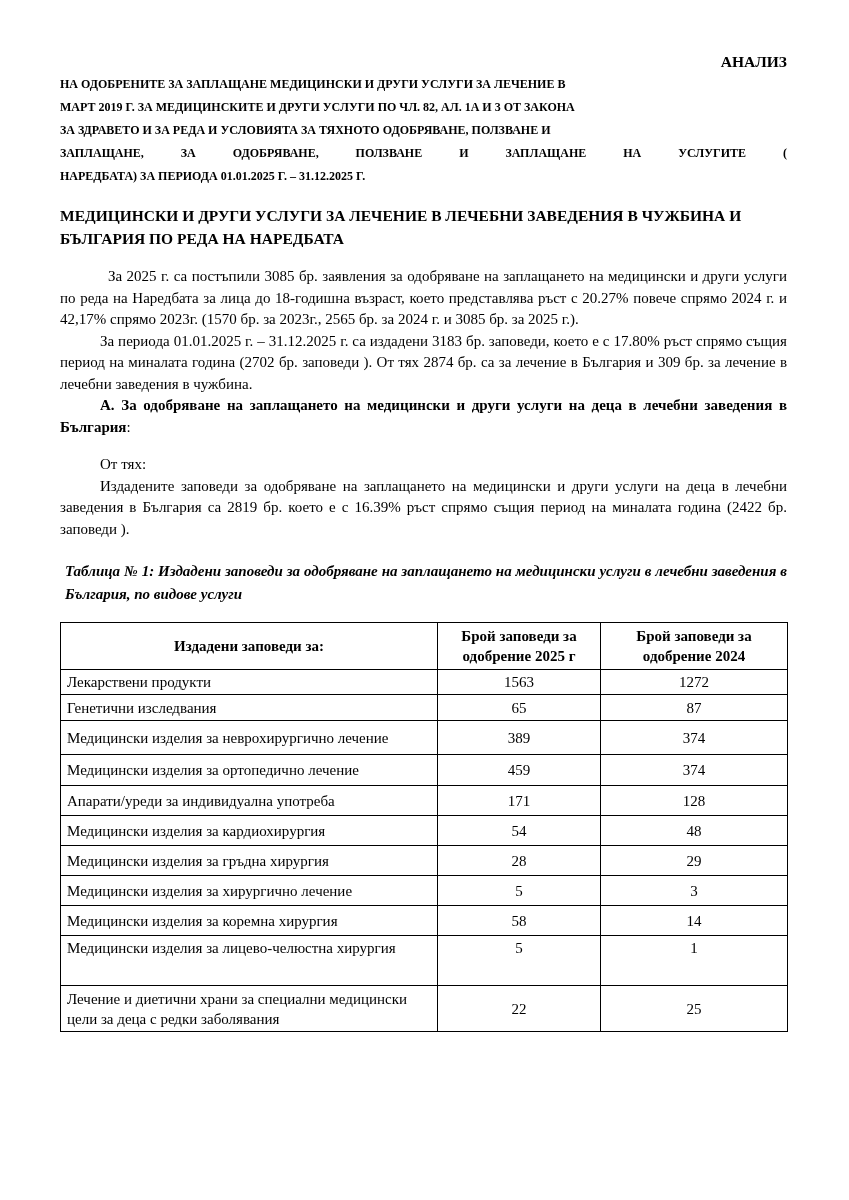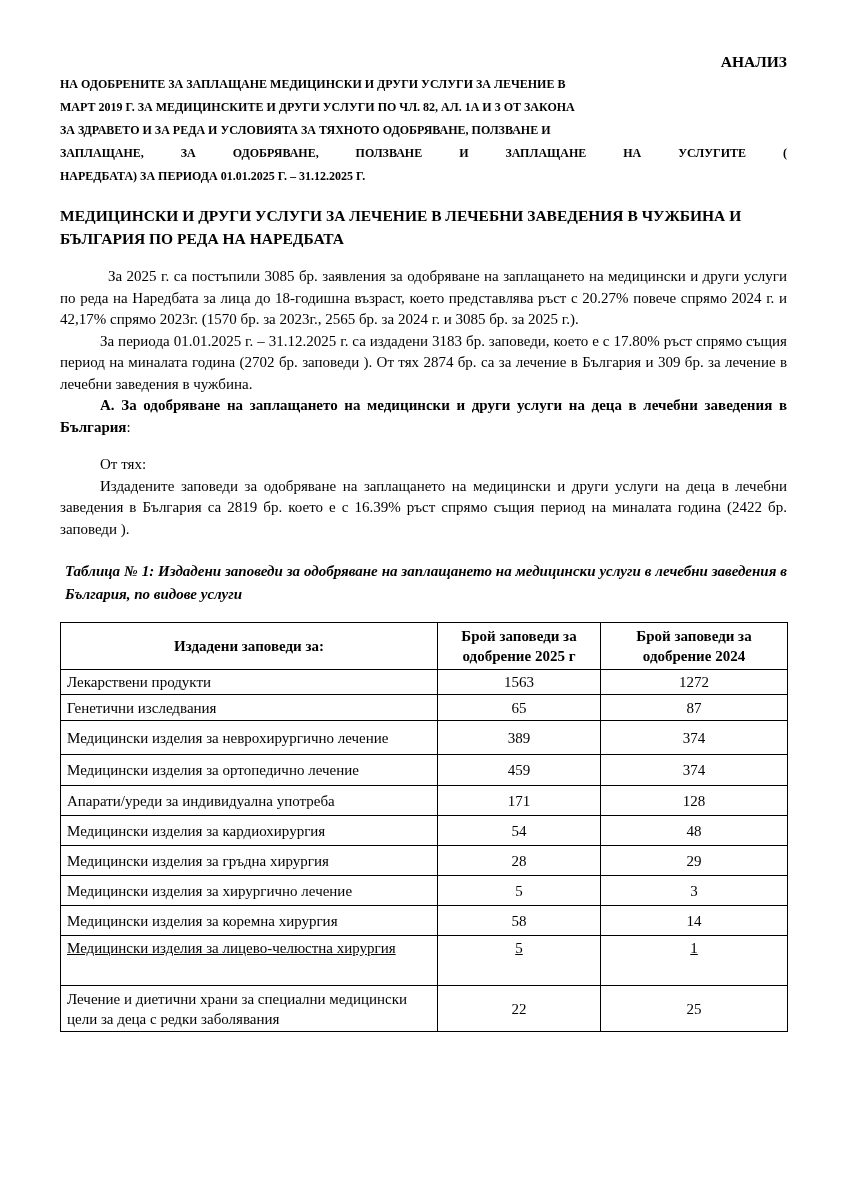--- a/index.html
+++ b/index.html
@@ -97,21 +97,21 @@
       <tr style="height:30px;margin-left:16px;">
         <td>Медицински изделия за хирургично лечение</td>
         <td class="num">5</td>
         <td class="num">3</td>
       </tr>
       <tr style="height:30px;">
         <td>Медицински изделия за коремна хирургия</td>
         <td class="num">58</td>
         <td class="num">14</td>
       </tr>
-      <tr style="height:50px;text-decoration:underline;">
+      <tr style="height:50px;">
         <td class="top">Медицински изделия за лицево-челюстна хирургия</td>
         <td class="num top">5</td>
         <td class="num top">1</td>
       </tr>
       <tr style="height:46px;">
         <td>Лечение и диетични храни за специални медицински цели за деца с редки заболявания</td>
         <td class="num">22</td>
         <td class="num">25</td>
       </tr>
     </tbody>

